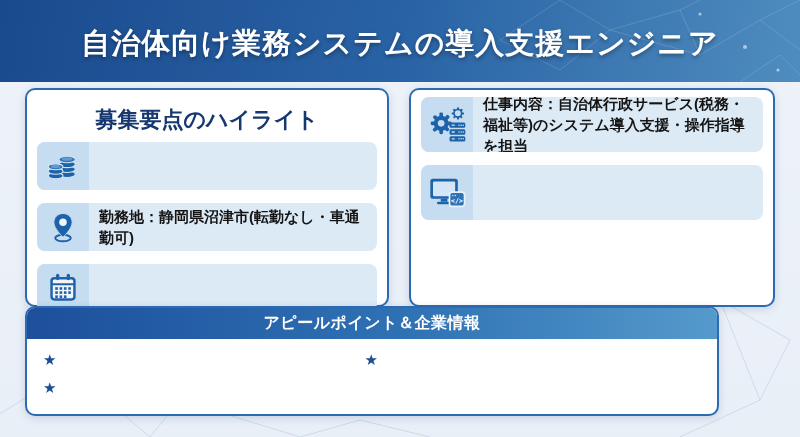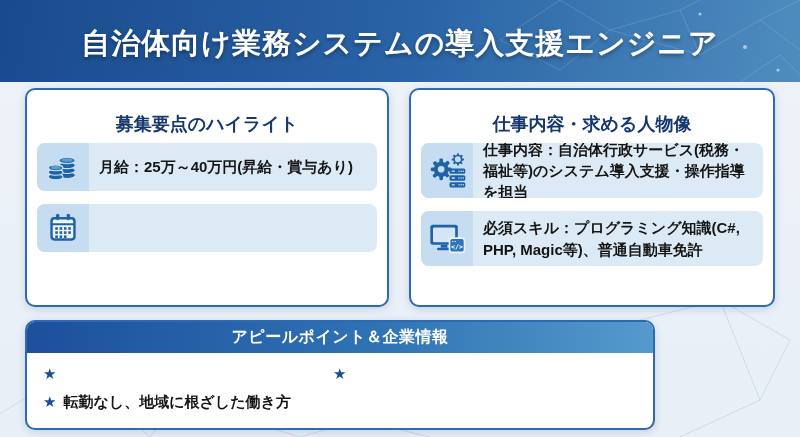--- a/index.html
+++ b/index.html
@@ -18,33 +18,33 @@
   .header-title { position:relative; color:#ffffff; font-size:29px; font-weight:800;
                   letter-spacing:1px; text-shadow:0 2px 4px rgba(0,0,0,.38); line-height:1.2; }
   .header-sub { position:relative; color:#ffffff; font-size:16px; font-weight:700;
                 margin-top:3px; text-shadow:0 1px 3px rgba(0,0,0,.3); }
 
   
   .card { position:absolute; background:#ffffff; border:2px solid #2d6ab1; border-radius:10px;
           box-shadow:0 2px 8px rgba(25,70,130,.18); z-index:2; }
   .card-left  { left:25px;  top:88px; width:364px; height:219px; }
   .card-right { left:409px; top:88px; width:366px; height:219px; }
-  .card-title { text-align:center; padding-top:22px; font-size:18px; font-weight:800; color:#16386f; }
+  .card-title { text-align:center; padding-top:15px; font-size:22px; font-weight:800; color:#16386f; }
 
   .rows { margin:7px 10px 0 10px; display:flex; flex-direction:column; gap:13px; }
   .row  { display:flex; border-radius:8px; overflow:hidden; background:#dceaf6; }
   .row-h48 { height:48px; }
   .row-h71 { height:55px; }
   .icon-cell { width:52px; flex:0 0 52px; background:#c6dcf0; display:flex;
                align-items:center; justify-content:center; }
   .row-text  { flex:1; display:flex; align-items:center; padding:2px 8px 2px 10px;
                font-size:15px; font-weight:700; color:#151515; line-height:1.42; }
 
   
-  .appeal { position:absolute; left:25px; top:320px; width:630px; height:110px;
+  .appeal { position:absolute; left:25px; top:306px; width:694px; height:110px;
             background:#ffffff; border:2px solid #2d6ab1; border-radius:10px;
             box-shadow:0 2px 8px rgba(25,70,130,.18); overflow:hidden; z-index:2; }
   .appeal-header { height:31px; background:linear-gradient(90deg,#1d4f9c 0%,#2f72b4 55%,#559acc 100%);
                    display:flex; align-items:center; justify-content:center;
                    color:#ffffff; font-size:16px; font-weight:800; letter-spacing:.5px; }
   .appeal-body { padding:11px 18px 0 16px; display:grid; grid-template-columns:49% 51%; row-gap:8px; }
   .appeal-point { display:flex; align-items:flex-start; font-size:15px; font-weight:700; color:#151515; }
   .star { color:#1d4e94; margin-right:7px; font-size:15px; line-height:1.35; }
   .appeal-point .pt { line-height:1.35; }
 
@@ -100,23 +100,32 @@
               <ellipse cx="27" cy="13.5" rx="6.5" ry="2.2" fill="#5e9bce"></ellipse>
             </g>
             <g>
               <ellipse cx="13" cy="34" rx="9" ry="3.6" fill="#1e63a9" stroke="#cfe3f4" stroke-width="1.3"></ellipse>
               <ellipse cx="13" cy="28.5" rx="9" ry="3.6" fill="#1e63a9" stroke="#cfe3f4" stroke-width="1.3"></ellipse>
               <ellipse cx="13" cy="23" rx="9" ry="3.6" fill="#2f77b8" stroke="#cfe3f4" stroke-width="1.3"></ellipse>
               <ellipse cx="13" cy="22.6" rx="5.8" ry="2" fill="#5e9bce"></ellipse>
             </g>
           </svg>
         </div>
-        <div class="row-text">月給：25万～40万円(昇給・賞与あり)</div>
-      </div>
-
+      </div>
+
+      <div class="row row-h48">
+        <div class="icon-cell">
+          <svg width="36" height="36" viewBox="0 0 44 44">
+            <ellipse cx="22" cy="35.5" rx="9.5" ry="4" fill="none" stroke="#1e63a9" stroke-width="2.4"></ellipse>
+            <path d="M22 5.5 c-6.8 0 -11.2 4.9 -11.2 11 c0 7.6 11.2 18 11.2 18 s11.2 -10.4 11.2 -18 c0 -6.1 -4.4 -11 -11.2 -11 z" fill="#1e63a9" stroke="#c6dcf0" stroke-width="1.2"></path>
+            <circle cx="22" cy="16.2" r="4.6" fill="#eef5fb"></circle>
+          </svg>
+        </div>
+        <div class="row-text">勤務地：静岡県沼津市(転勤なし・車通勤可)</div>
+      </div>
 
       <div class="row row-h48">
         <div class="icon-cell">
           <svg width="36" height="36" viewBox="0 0 44 44">
             <rect x="8" y="10" width="28" height="26" rx="3.5" fill="#f0f6fc" stroke="#1e63a9" stroke-width="3"></rect>
             <line x1="8" y1="17.5" x2="36" y2="17.5" stroke="#1e63a9" stroke-width="2.4"></line>
             <rect x="13.5" y="4.5" width="4" height="8" rx="2" fill="#1e63a9"></rect>
             <rect x="26.5" y="4.5" width="4" height="8" rx="2" fill="#1e63a9"></rect>
             <g fill="#1e63a9">
               <rect x="12.5" y="21" width="3.2" height="3.2"></rect>
@@ -132,21 +141,20 @@
               <rect x="23.1" y="31" width="3.2" height="3.2"></rect>
             </g>
           </svg>
         </div>
       </div>
 
     </div>
   </div>
 
   <div class="card card-right">
-    <div class="card-title">仕事内容・求める人物像</div>
     <div class="rows">
 
       <div class="row row-h71">
         <div class="icon-cell">
           <svg width="40" height="40" viewBox="0 0 48 48">
 
             <g fill="#1e63a9">
               <rect x="14.8" y="9" width="4.4" height="7" rx="1.6"></rect>
               <rect x="14.8" y="28" width="4.4" height="7" rx="1.6"></rect>
               <rect x="4.5" y="19.8" width="7" height="4.4" rx="1.6"></rect>
@@ -204,35 +212,33 @@
             <rect x="4" y="7" width="33" height="24" rx="3" fill="#1e63a9"></rect>
             <rect x="7.2" y="10.2" width="26.6" height="17.6" rx="1.5" fill="#d4e6f5"></rect>
             <rect x="16.5" y="31" width="8" height="3.4" fill="#1e63a9"></rect>
             <rect x="12" y="34.4" width="17" height="3" rx="1.5" fill="#1e63a9"></rect>
             <rect x="27" y="23" width="18" height="17" rx="3.2" fill="#2e74b6" stroke="#e9f2fa" stroke-width="2"></rect>
             <circle cx="31" cy="27" r="0.9" fill="#cfe3f4"></circle>
             <circle cx="34" cy="27" r="0.9" fill="#cfe3f4"></circle>
             <text x="36" y="36.5" text-anchor="middle" font-size="8" font-weight="bold" font-family="DejaVu Sans Mono, monospace" fill="#ffffff">&lt;/&gt;</text>
           </svg>
         </div>
-        <div class="row-text">必須スキル：プログラミング知識(C#, PHP, Magic等)、普通自動車免許</div>
       </div>
 
     </div>
   </div>
 
   <div class="appeal">
     <div class="appeal-header">アピールポイント＆企業情報</div>
     <div class="appeal-body">
       <div class="appeal-point">
         <span class="star">★</span>
       </div>
       <div class="appeal-point">
         <span class="star">★</span>
       </div>
       <div class="appeal-point">
         <span class="star">★</span>
-        <span class="pt">転勤なし、地域に根ざした働き方</span>
       </div>
     </div>
   </div>
 
 </div>
 
 </body></html>

